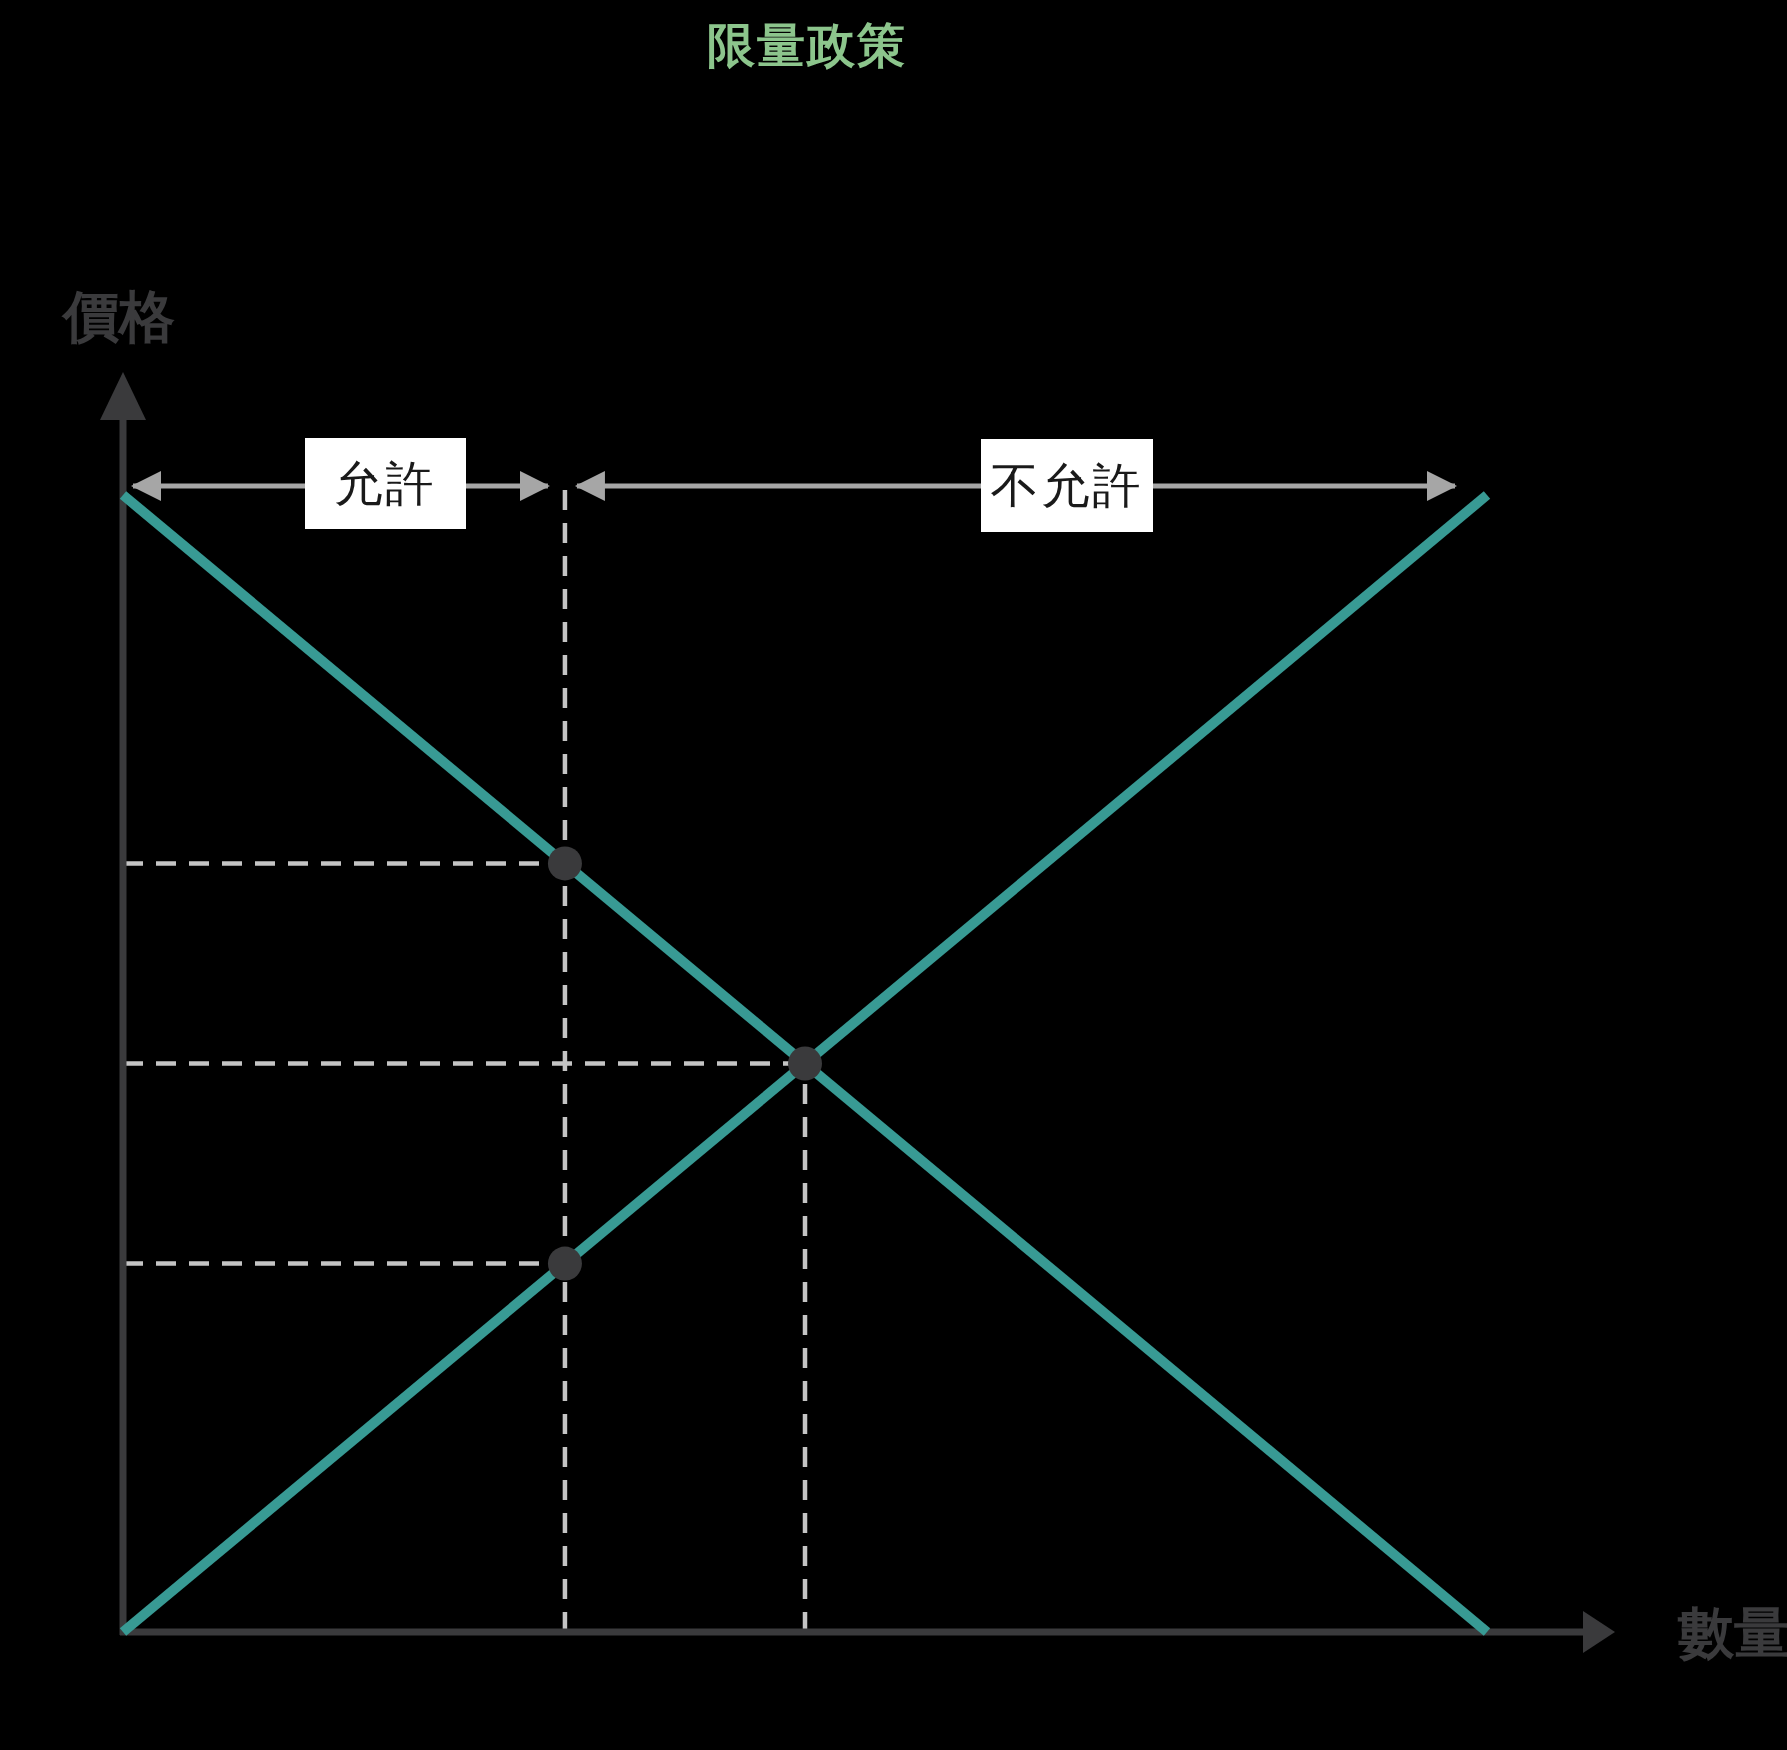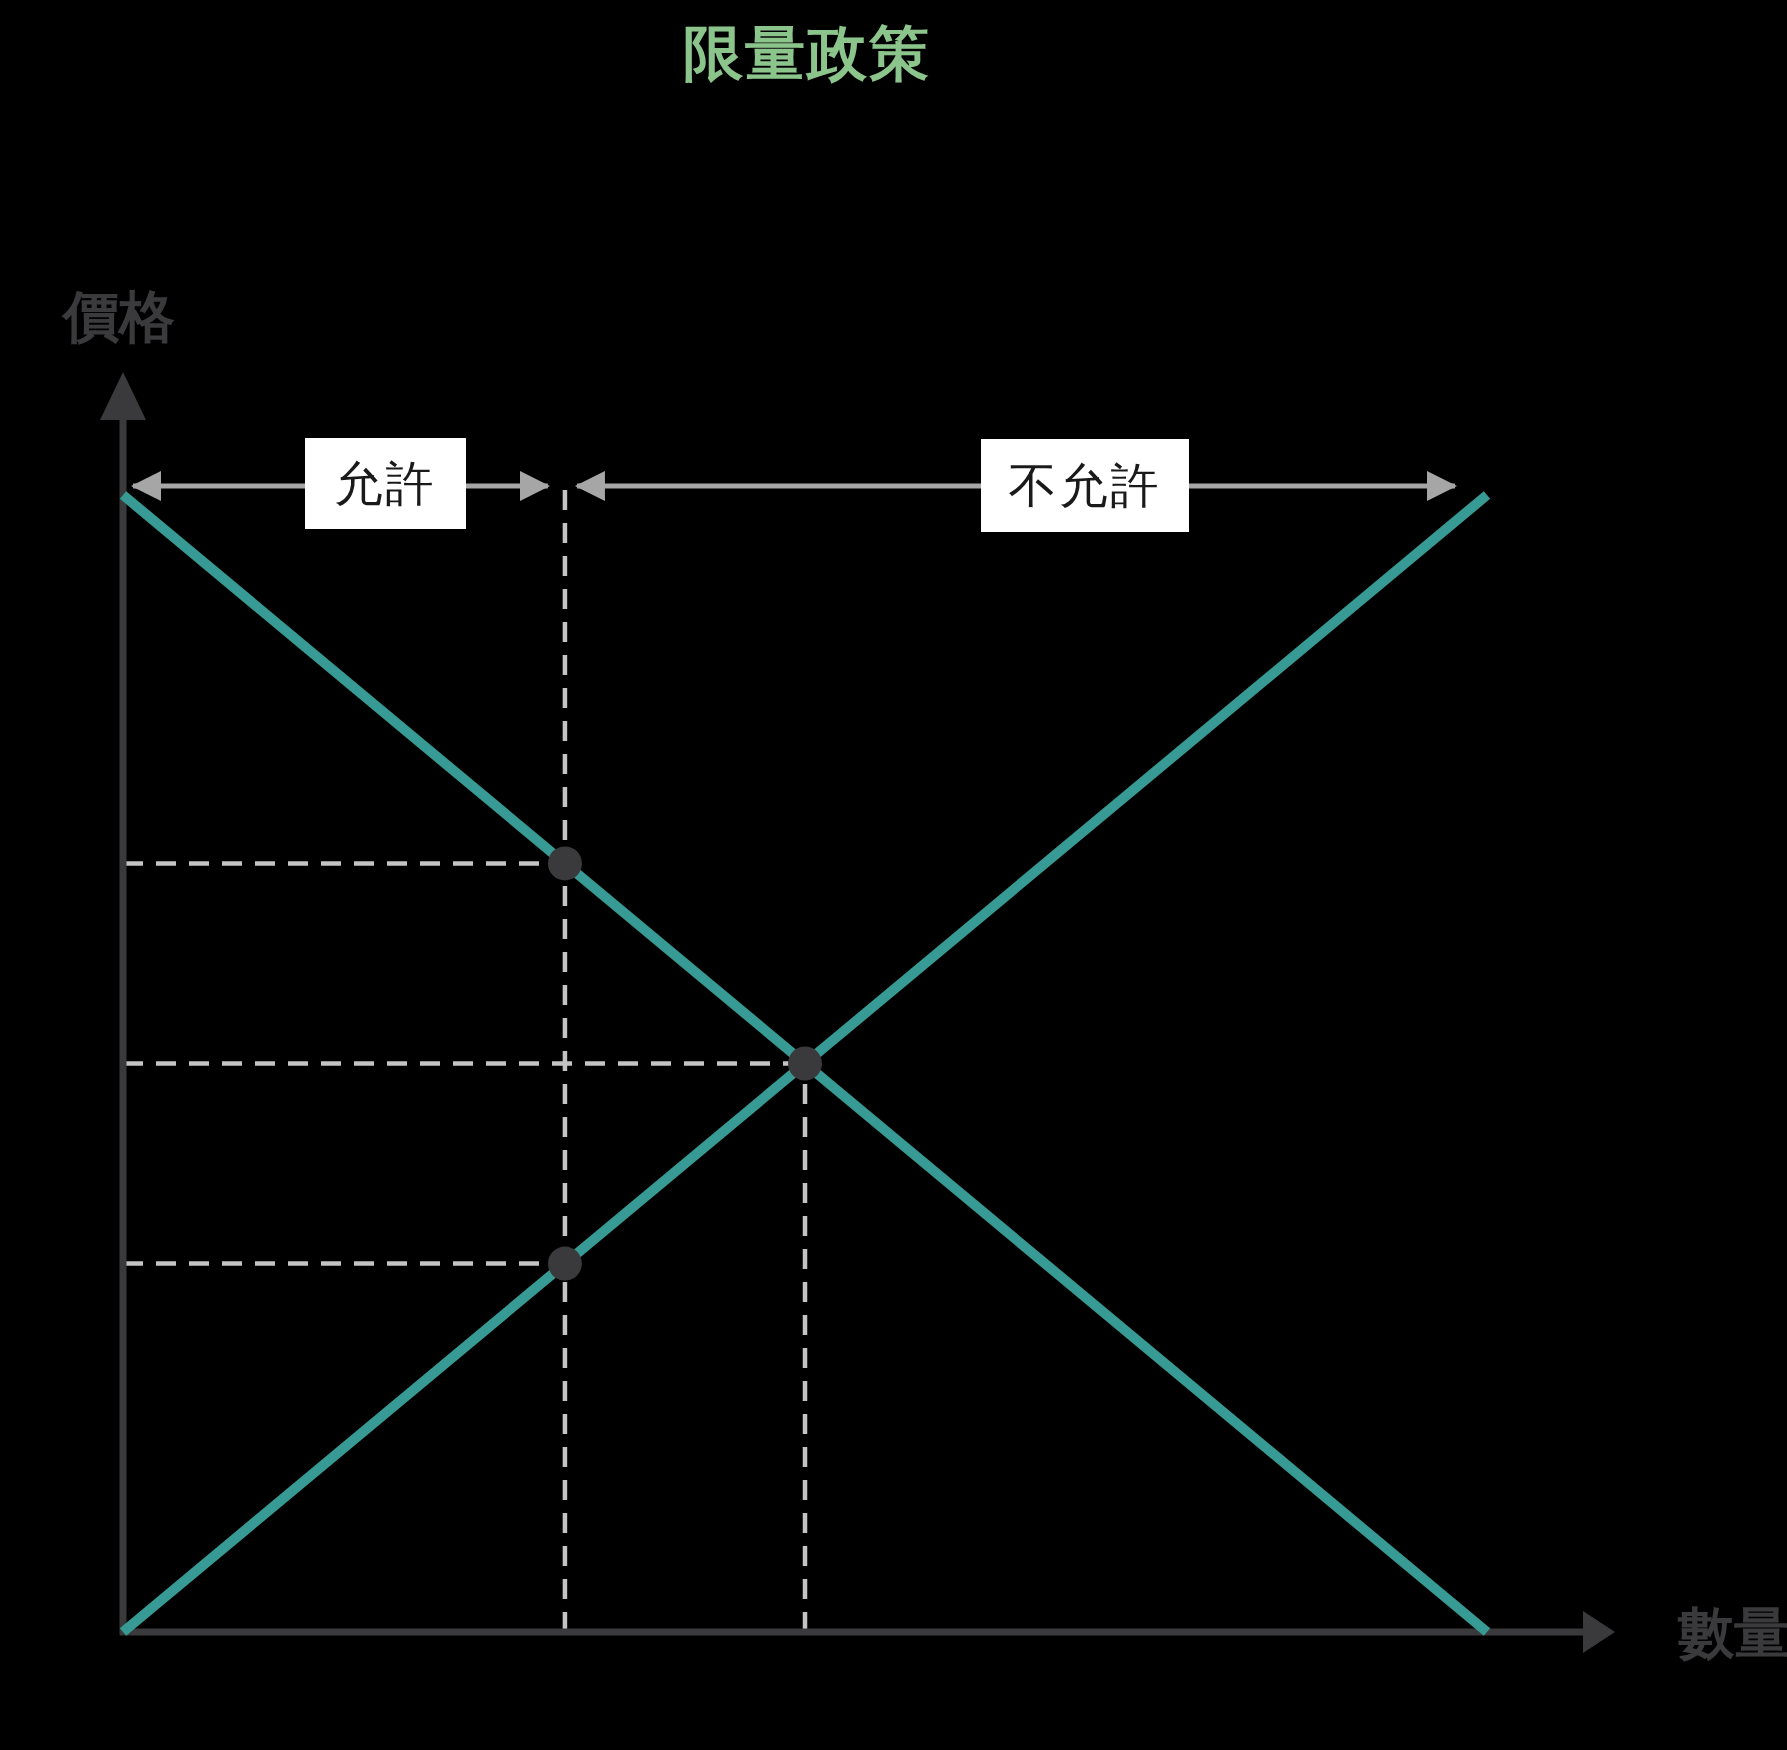--- a/index.html
+++ b/index.html
@@ -10,21 +10,21 @@
     background: #000;
     font-family: "Liberation Sans", "DejaVu Sans", sans-serif;
     overflow: hidden;
   }
   .title {
     position: absolute;
     left: 807px;
     top: 14px;
     transform: translateX(-50%);
     margin: 0;
-    font-size: 60px;
+    font-size: 48px;
     font-weight: bold;
     letter-spacing: 2px;
     white-space: nowrap;
   }
   .axis-label {
     position: absolute;
     font-size: 56px;
     font-weight: 700;
     white-space: nowrap;
   }
@@ -38,21 +38,21 @@
     position: absolute;
     display: flex;
     align-items: center;
     justify-content: center;
     font-size: 48px;
     letter-spacing: 3px;
     white-space: nowrap;
     margin-left: 42px;
   }
   .label-box.allowed    { left: 263px; top: 438px; width: 161px; height: 91px; }
-  .label-box.notallowed { left: 939px; top: 439px; width: 208px; height: 93px; }
+  .label-box.notallowed { left: 939px; top: 439px; width: 172px; height: 93px; }
 </style>
 </head>
 <body>
 
 <div class="canvas">
 
   <h1 class="title" style="color: rgb(140, 197, 140);">限量政策</h1>
 
   <div class="axis-label y" style="color: rgb(58, 58, 60);">價格</div>
   <div class="axis-label x" style="color: rgb(58, 58, 60);">數量</div>

